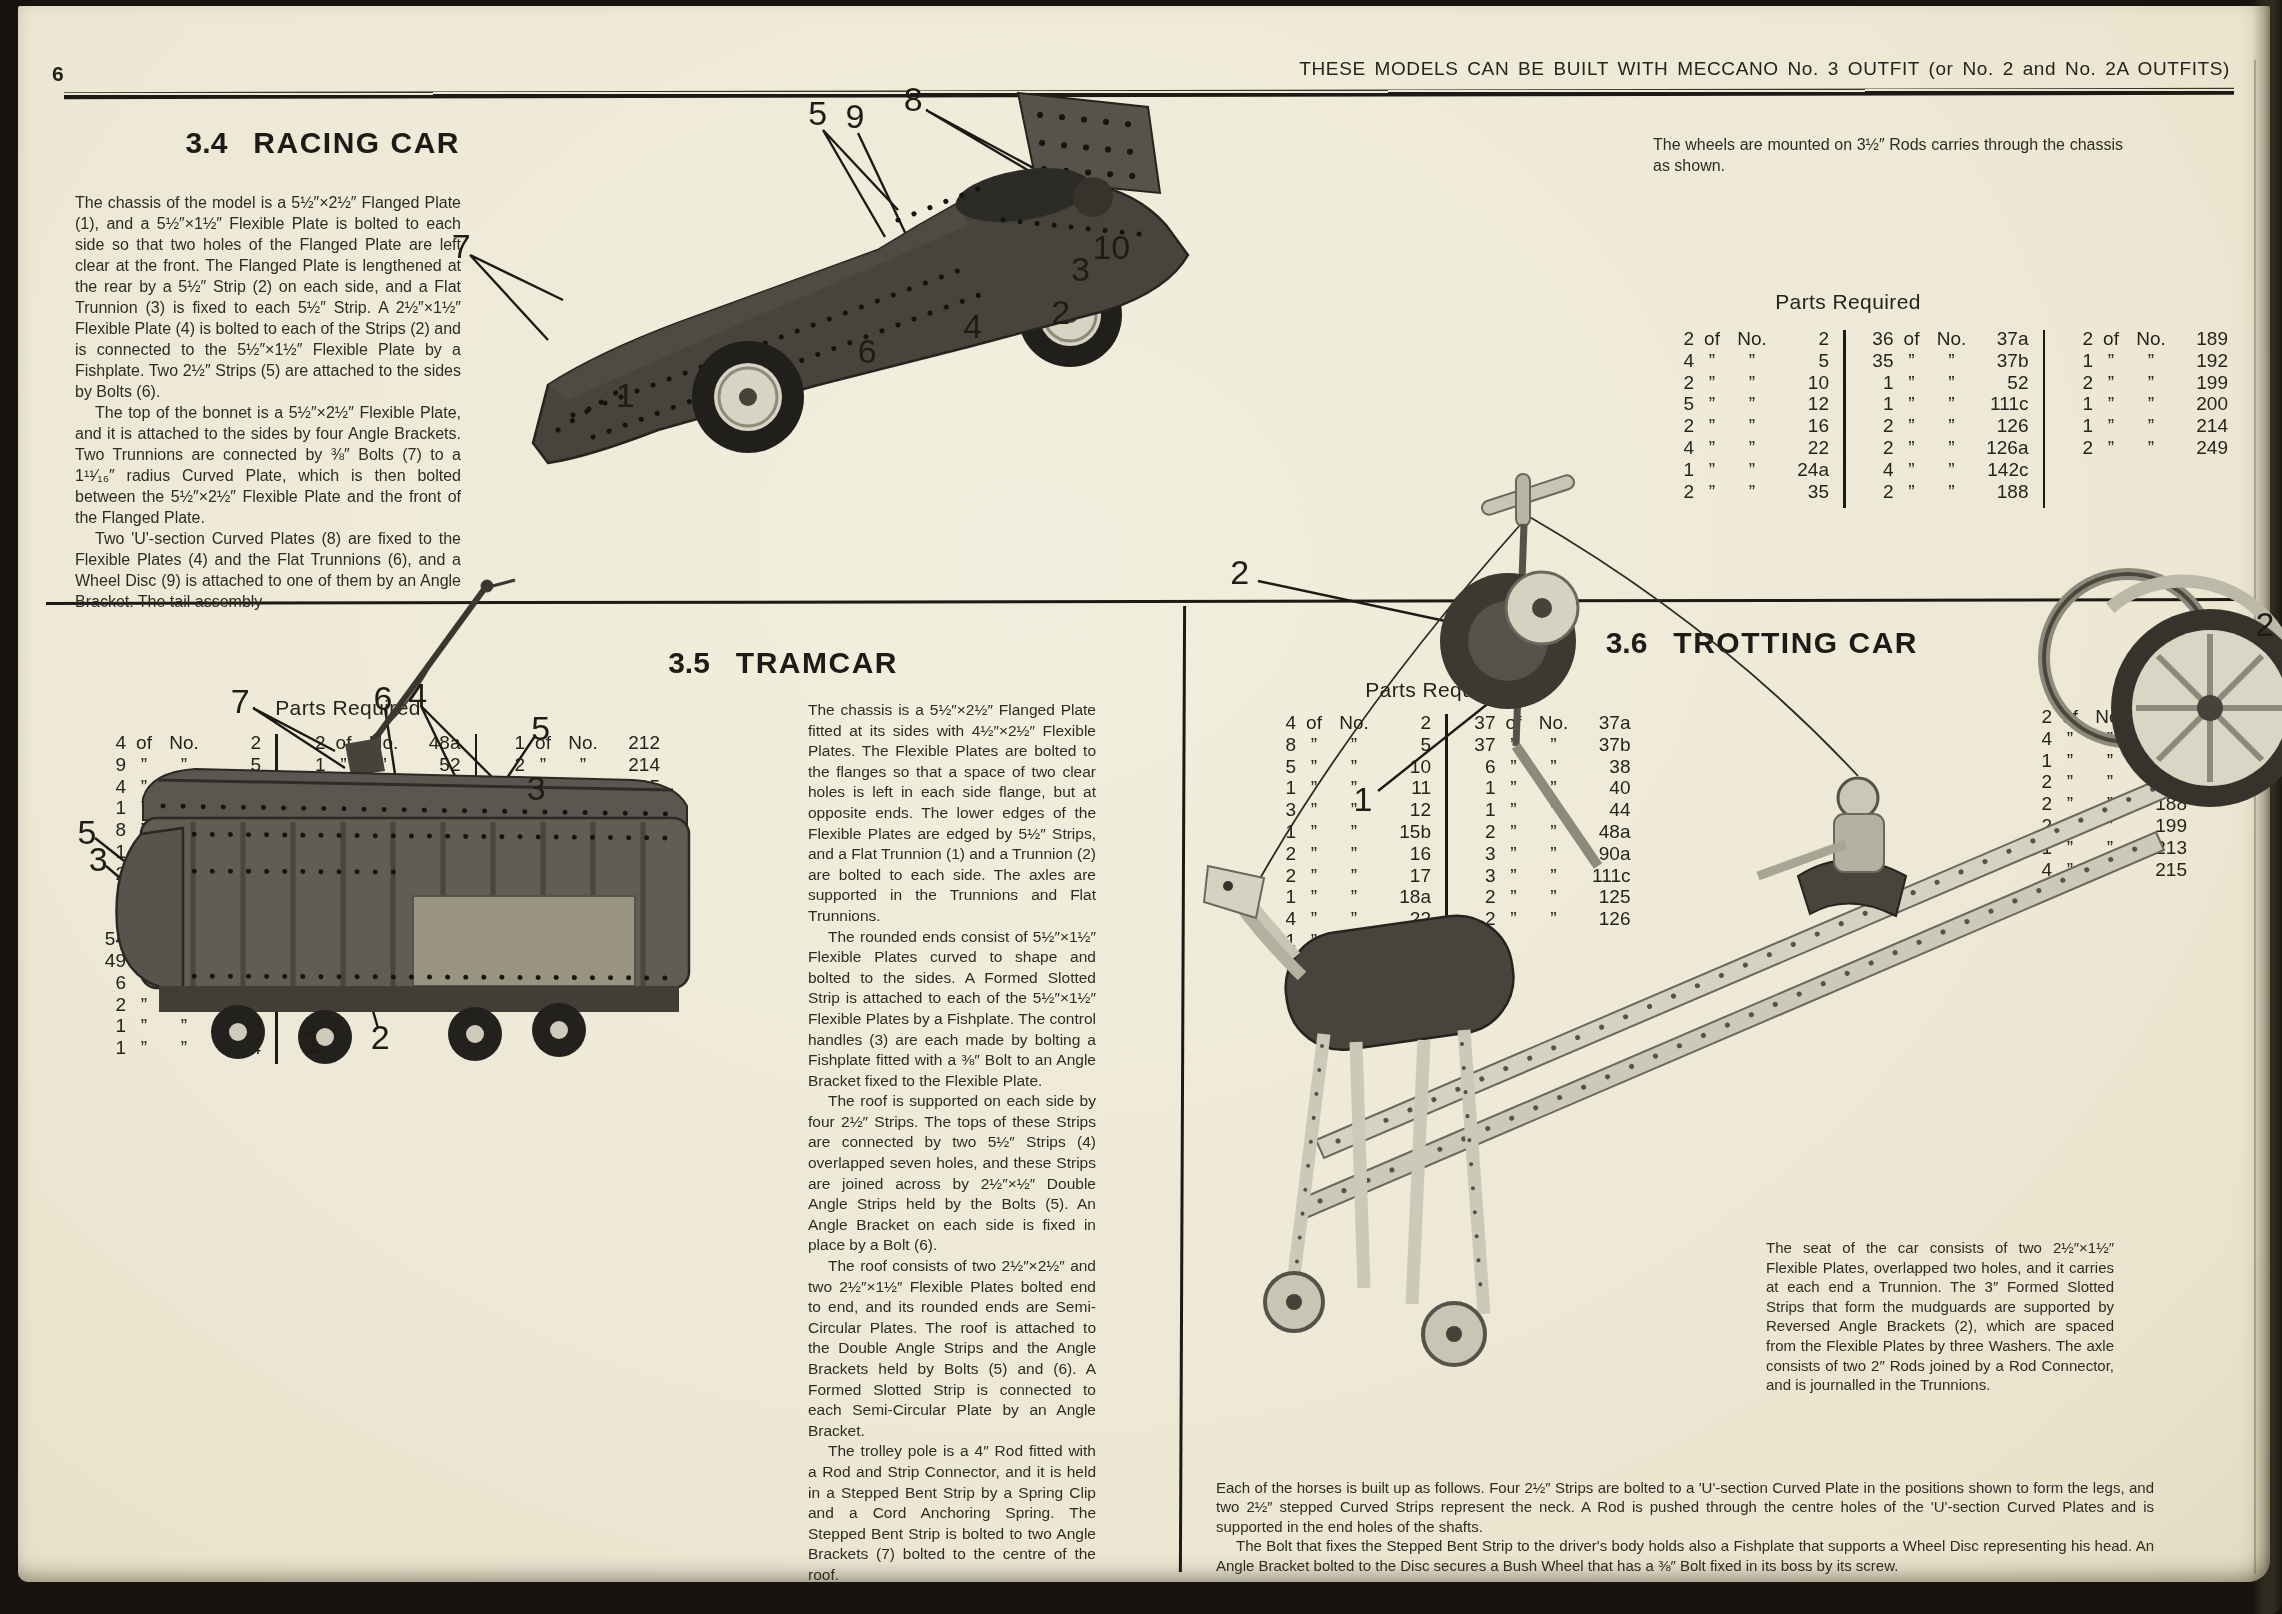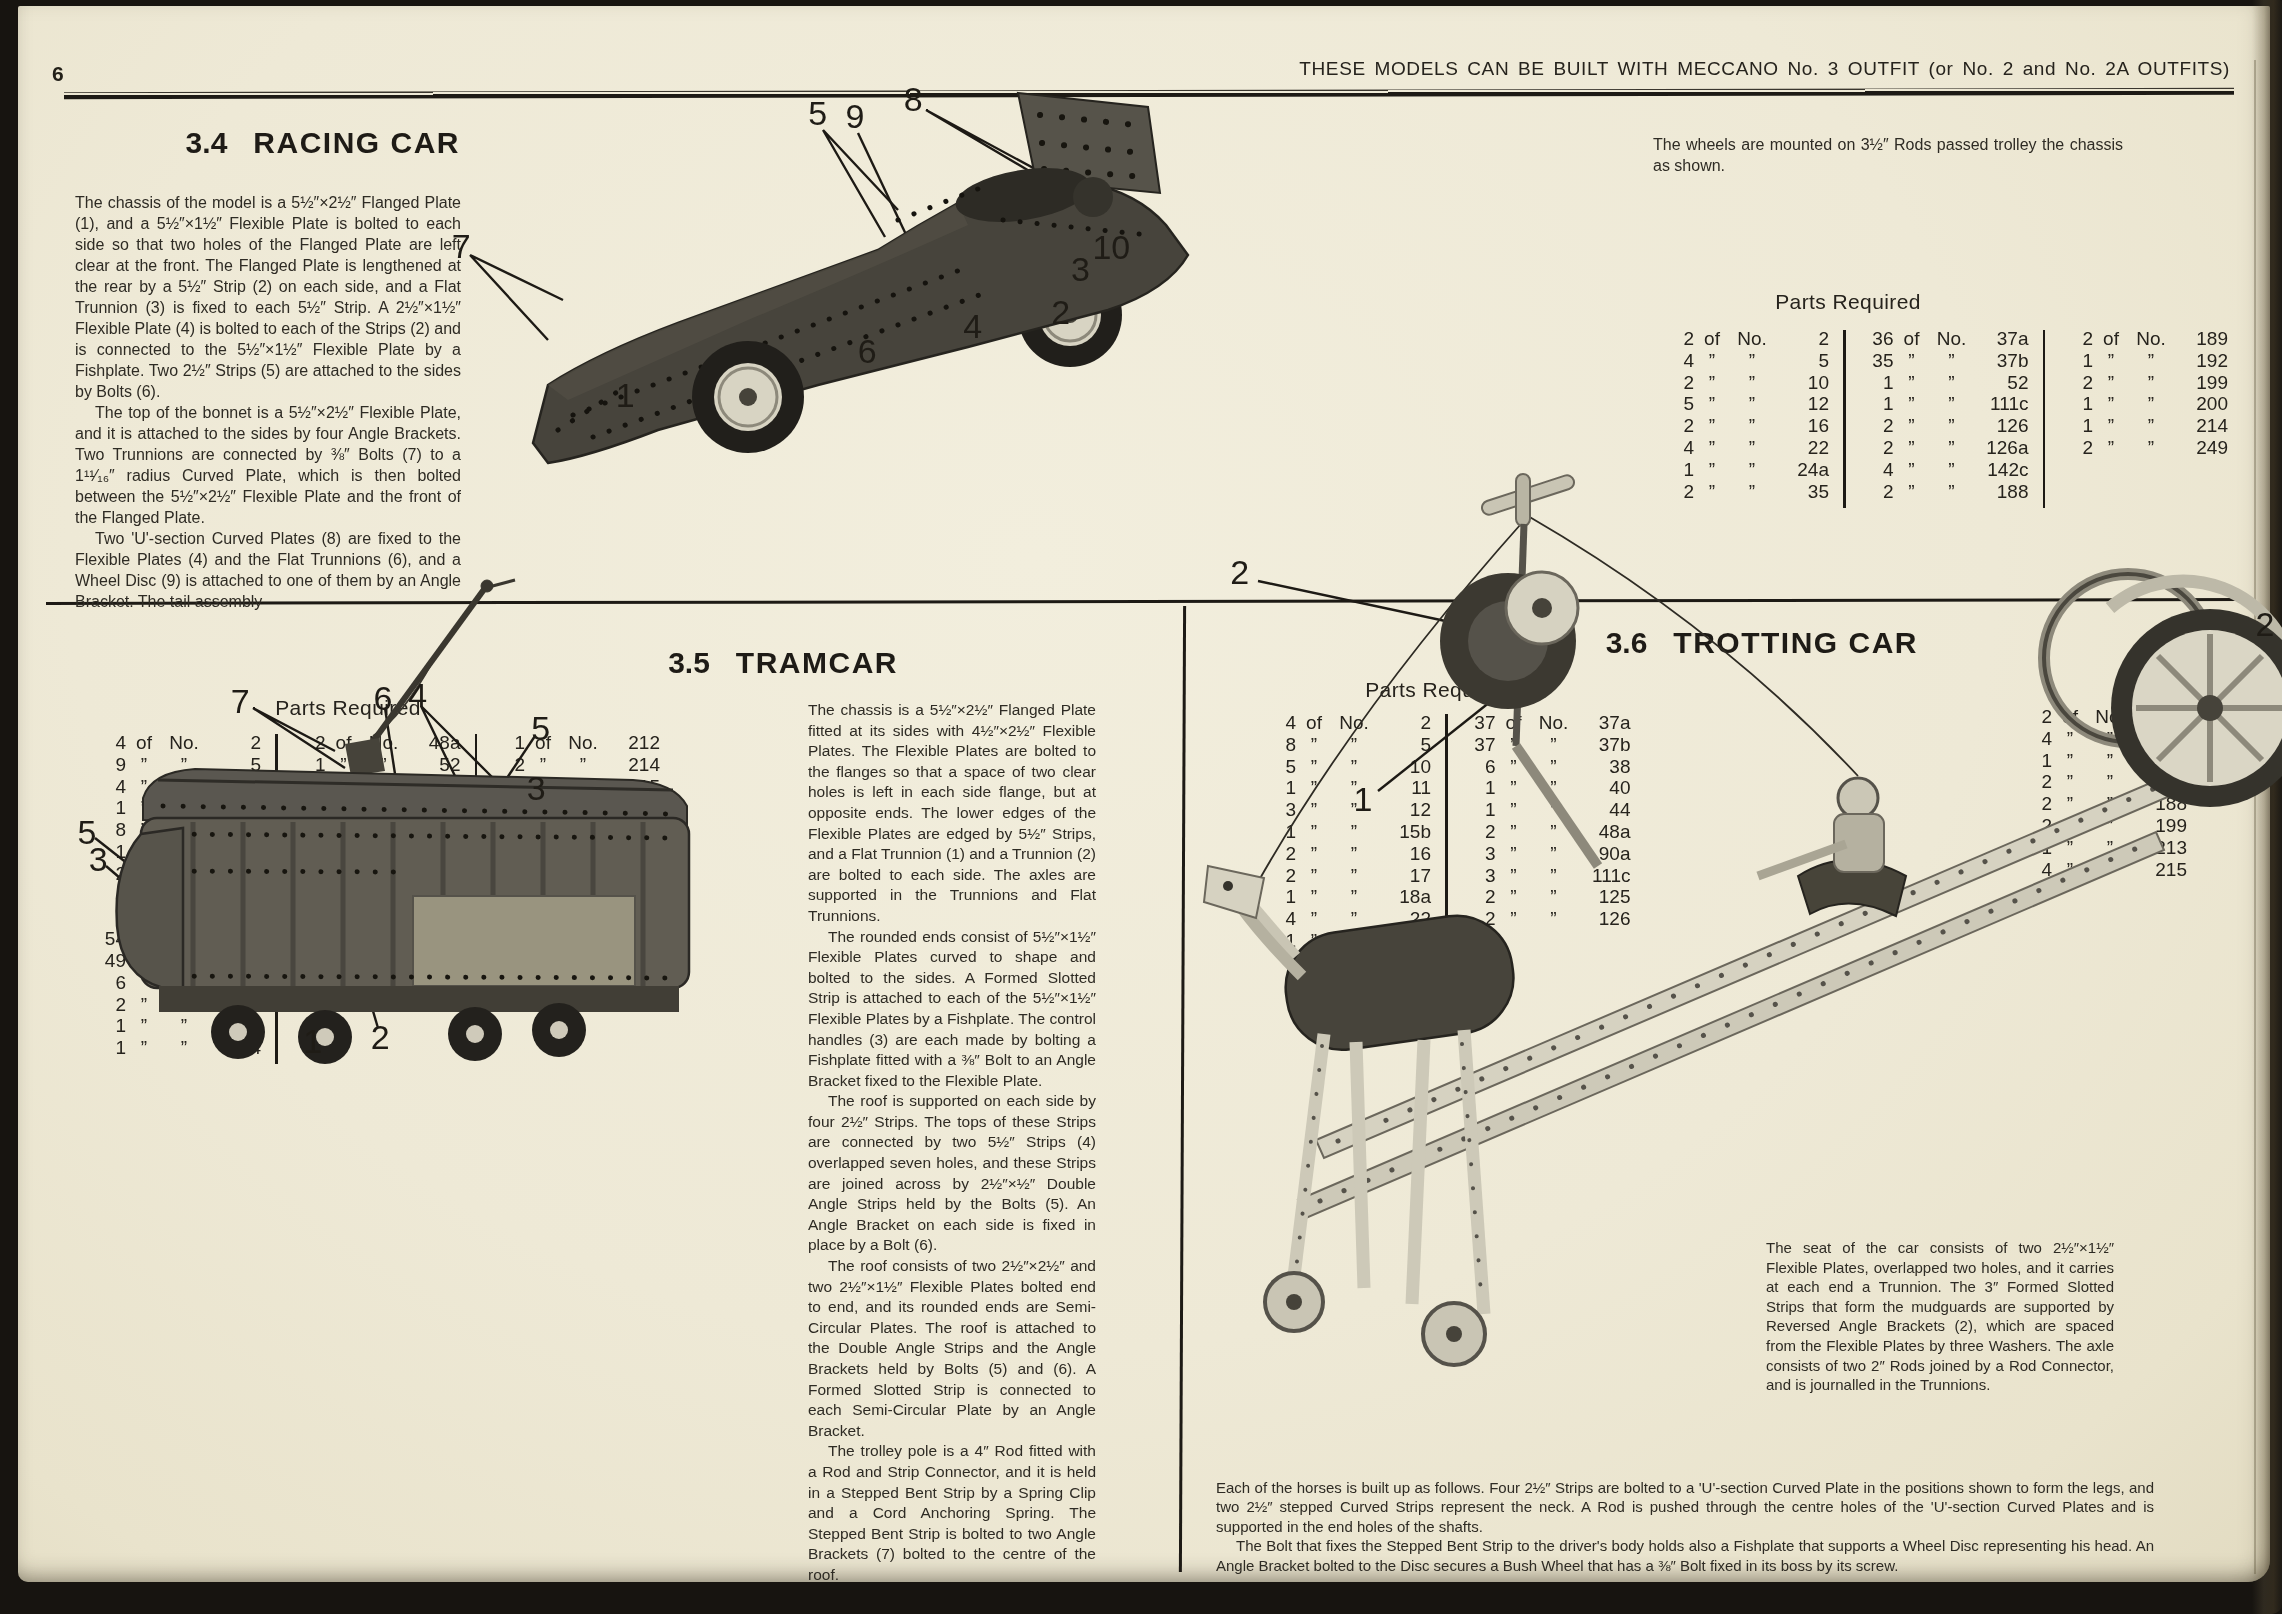--- a/index.html
+++ b/index.html
@@ -127,21 +127,21 @@
         <span class="callout" style="left: 42.3%; top: 3.2%;">8</span>
         <span class="callout" style="left: 60.3%; top: 33.8%;">10</span>
         <span class="callout" style="left: 57.5%; top: 38.4%;">3</span>
         <span class="callout" style="left: 55.7%; top: 47.3%;">2</span>
         <span class="callout" style="left: 47.7%; top: 50.2%;">4</span>
         <span class="callout" style="left: 38.1%; top: 55.4%;">6</span>
         <span class="callout" style="left: 16.1%; top: 64.5%;">1</span>
       </div>
 
     <div class="body-text textblock" style="left:1635px;top:128px;width:470px;">
-        <p>The wheels are mounted on 3½″ Rods passed trolley the chassis as shown.</p>
+        <p>The wheels are mounted on 3½″ Rods carries through the chassis as shown.</p>
       </div>
 
     <div class="parts-head" style="left:1660px;width:340px;top:284px;">Parts Required</div>
 
     <div class="parts-table" style="left:1642px;top:322px;">
       <div class="parts-col">
           <div class="parts-row">
             <span class="q">2</span>
             <span class="m1">of</span>
             <span class="m2">No.</span>

